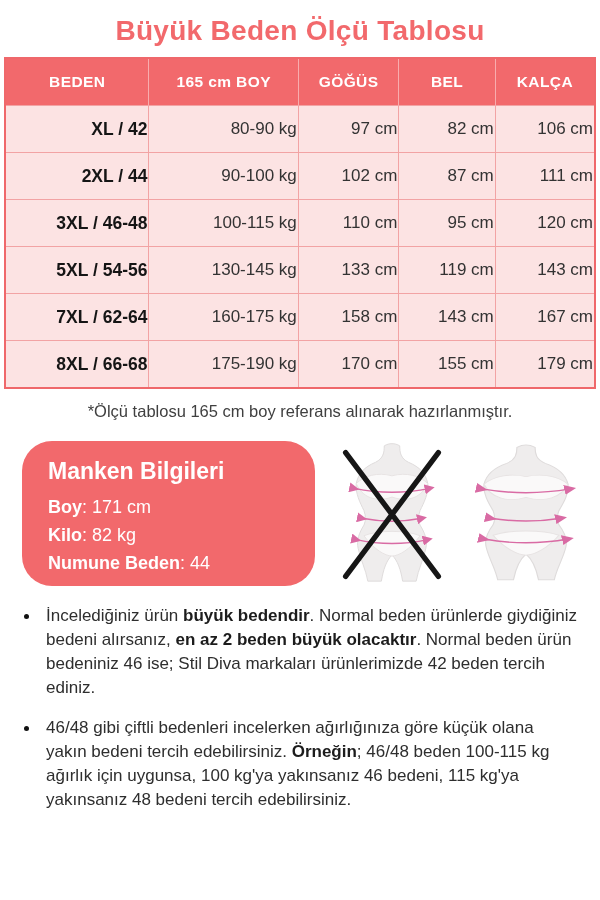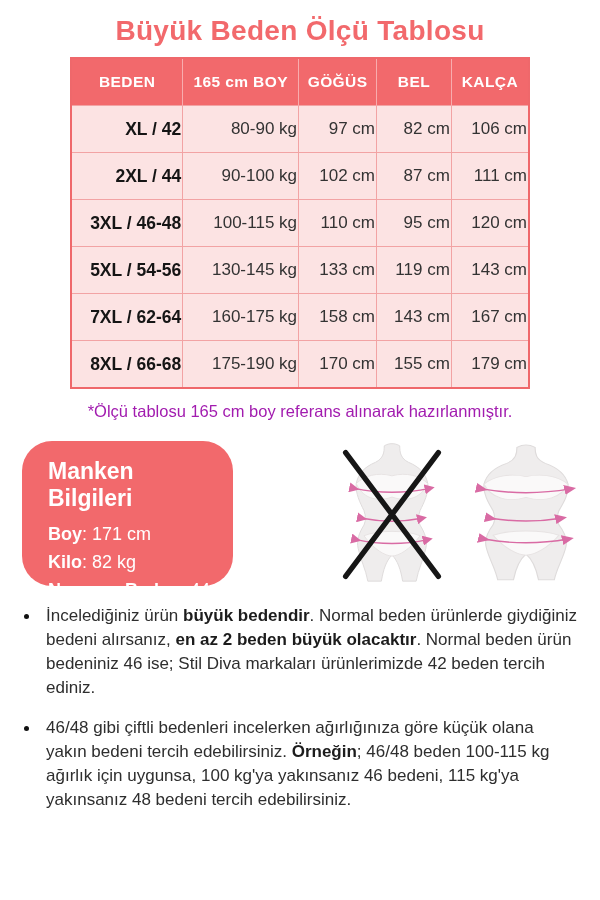--- a/index.html
+++ b/index.html
@@ -9,21 +9,21 @@
     -webkit-font-smoothing:antialiased;
   }
   .page{position:relative;width:600px;height:900px;}
 
   .title{
     margin:15px 0 10px;text-align:center;
     color:#F2696C;font-size:28px;font-weight:700;letter-spacing:.3px;
   }
 
   table.size-table{
-    width:460px;margin:0 auto;border-collapse:separate;border-spacing:0;
+    width:592px;margin:0 auto;border-collapse:separate;border-spacing:0;
     border:2px solid #EF686B;table-layout:fixed;
   }
   .size-table col.c1{width:24.4%}
   .size-table col.c2{width:25.4%}
   .size-table col.c3{width:17.1%}
   .size-table col.c4{width:16.4%}
   .size-table col.c5{width:16.7%}
   .size-table th{
     background:#F2696C;color:#ffffff;height:44px;
     font-size:15.5px;font-weight:700;letter-spacing:.4px;text-align:center;
@@ -35,28 +35,28 @@
     background:#FCE3E3;height:44px;text-align:right;vertical-align:middle;
     font-size:17px;color:#333333;
     border-right:1px solid #F2A3A4;border-bottom:1px solid #F2A3A4;
   }
   .size-table td:last-child{border-right:none;}
   .size-table tr:last-child td{border-bottom:none;}
   .size-table td.size-col{font-weight:700;color:#151515;font-size:17.5px;}
 
   .footnote{
     margin:13px 0 0;text-align:center;
-    font-size:16.5px;color:#a21caf;
+    font-size:16.5px;color:#404040;
   }
 
   .info-row{
     margin:20px 22px 0;display:flex;align-items:stretch;height:145px;
   }
   .model-card{
-    width:211px;box-sizing:border-box;flex:none;
+    width:293px;box-sizing:border-box;flex:none;
     background:#F2696C;border-radius:30px;color:#ffffff;
     padding:15px 10px 0 26px;
   }
   .model-title{font-size:23px;font-weight:700;margin:2px 0 8px;}
   .model-line{font-size:18px;line-height:28px;}
   .model-line b{font-weight:700;}
   .figures{
     flex:1;display:flex;align-items:center;justify-content:flex-end;gap:26px;
   }
   .figures svg{display:block;}

